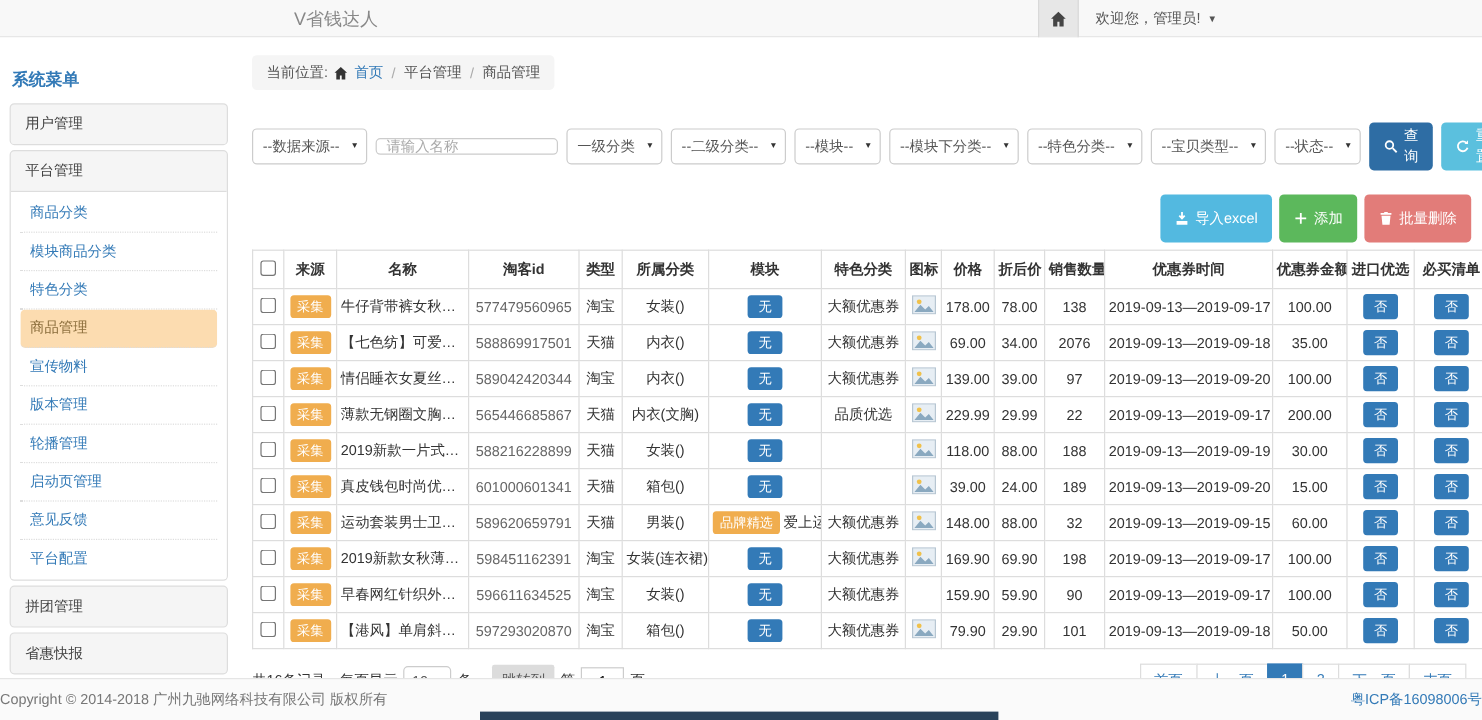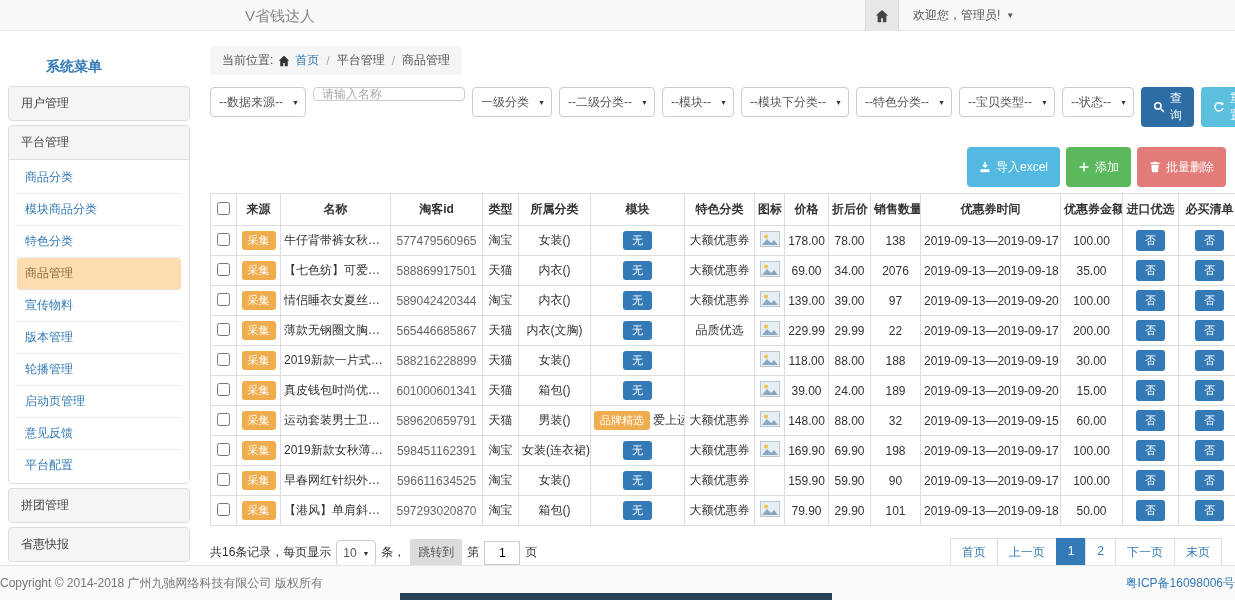--- a/index.html
+++ b/index.html
@@ -11,36 +11,36 @@
     background:#f8f8f8; border-bottom:1px solid #e7e7e7; }
   .brand { position:absolute; left:245px; top:7px; font-size:15px; color:#888; }
   .top-cluster { position:absolute; left:865px; top:0; height:31px; display:flex; align-items:stretch; }
   .home-box { width:34px; background:#e7e7e7; border-left:1px solid #d9d9d9; border-right:1px solid #d9d9d9;
     display:flex; align-items:center; justify-content:center; cursor:pointer; }
   .welcome { display:flex; align-items:center; gap:6px; padding:0 14px; color:#555; cursor:pointer; }
   .caret { font-size:8px; color:#555; }
 
   
   .sidebar { position:absolute; left:8px; top:52px; width:182px; }
-  .sidebar-title { color:#337ab7; font-weight:bold; font-size:14px; padding:6px 2px 10px;margin-left:36px; }
+  .sidebar-title { color:#337ab7; font-weight:bold; font-size:14px; padding:6px 2px 10px; }
   .panel { border:1px solid #ddd; border-radius:4px; margin-bottom:4px; background:#f5f5f5; overflow:hidden; }
   .panel-head { padding:8px 12px; cursor:pointer; color:#444; }
   .panel-body { background:#fff; border-top:1px solid #ddd; padding:2px 8px; }
   .sub-item { padding:7px 8px; color:#337ab7; border-bottom:1px dotted #ddd; cursor:pointer; }
   .sub-item:last-child { border-bottom:none; }
   .sub-item.active { background:#fcdcb0; border-radius:4px; color:#8a6d3b; }
 
   
   .main { position:absolute; left:210px; top:46px; width:1016px; }
   .breadcrumb { display:inline-flex; align-items:center; gap:5px; background:#f5f5f5;
     border-radius:4px; padding:6px 12px; color:#555; }
   .breadcrumb .link { color:#337ab7; cursor:pointer; }
   .breadcrumb .sep { color:#aaa; padding:0 2px; }
 
-  .filters { display:flex; gap:7px; margin-top:12px; align-items:flex-start; flex-wrap:nowrap; }
+  .filters { display:flex; gap:7px; margin-top:27px; align-items:center; flex-wrap:nowrap; }
   .select-wrap { position:relative; display:inline-block; }
   .select-wrap::after { content:"▼"; font-size:7px; color:#333; position:absolute; right:7px; top:50%;
     transform:translateY(-50%); pointer-events:none; }
   select { -webkit-appearance:none; appearance:none; height:30px; border:1px solid #ccc; border-radius:4px;
     background:#fff; color:#555; font-size:12px; padding:0 22px 0 8px;
     font-family:"Liberation Sans","DejaVu Sans",sans-serif; }
   .txt-input { height:14px; width:152px; border:1px solid #ccc; border-radius:4px; padding:0 8px;
     font-size:12px; color:#555; font-family:"Liberation Sans","DejaVu Sans",sans-serif; }
   .txt-input::placeholder { color:#aaa; }
 

